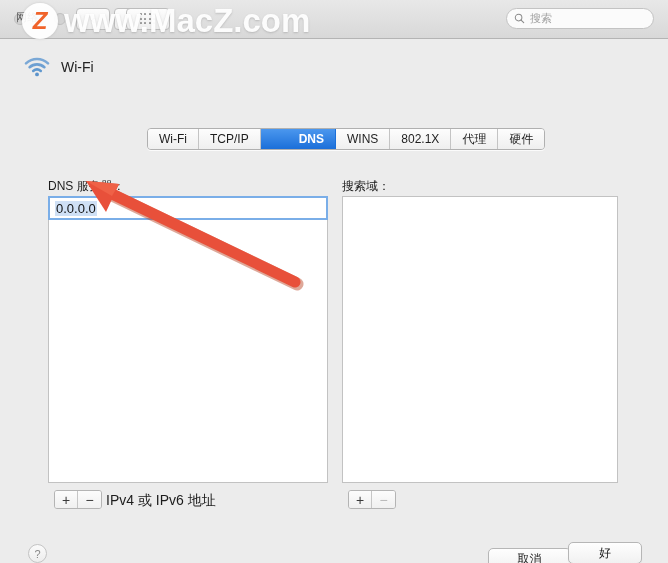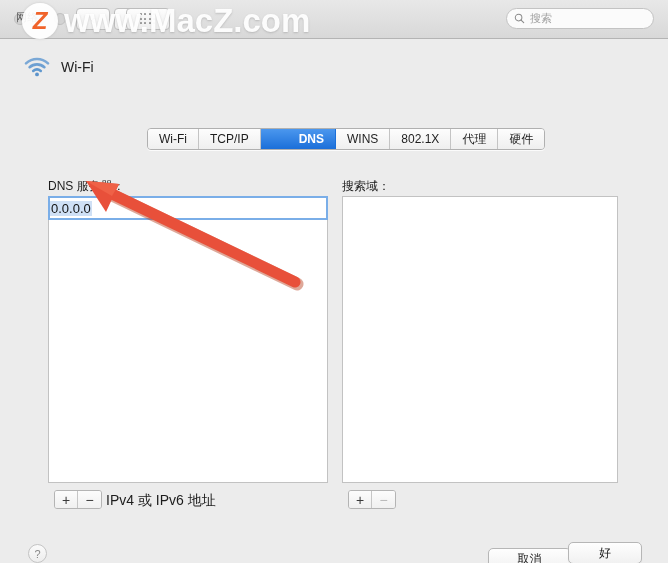--- a/index.html
+++ b/index.html
@@ -197,20 +197,21 @@
   }
   .dnsfield {
     position: absolute;
     left: 48px; top: 157px;
     width: 280px; height: 24px;
     background: #ffffff;
     border: 2px solid #7aaee8;
     box-sizing: border-box;
     display: flex;
     align-items: center;
+    padding-left: 5px;
   }
   .dnsfield .val {
     font-size: 13px;
     color: #111;
     background: #cfe0f5;
     padding: 0 1px;
   }
 
   
   .stepper {

